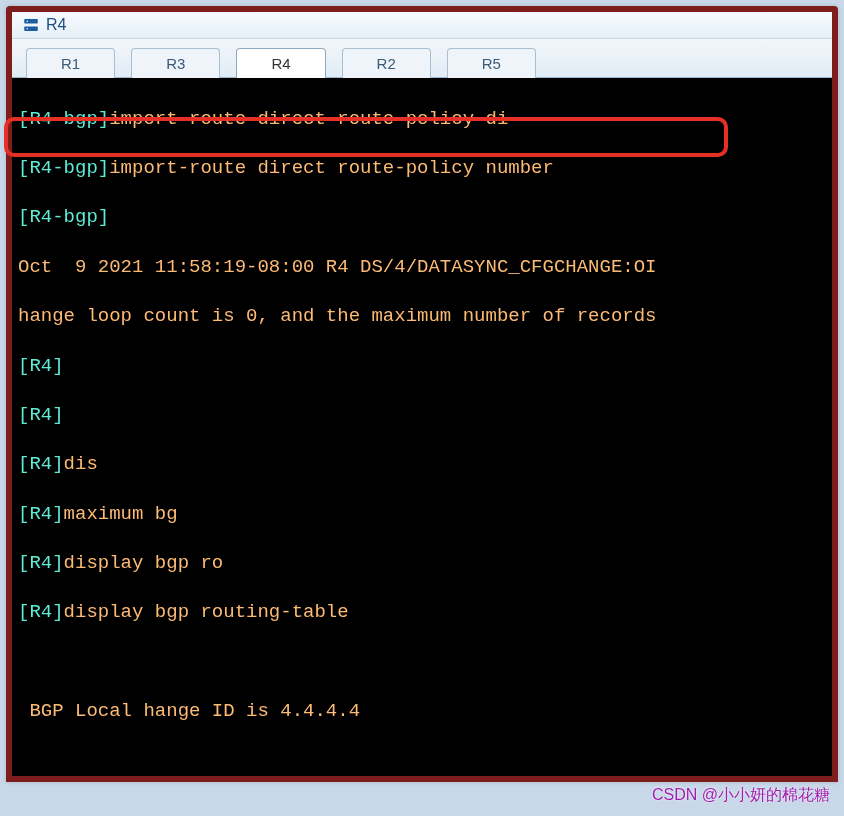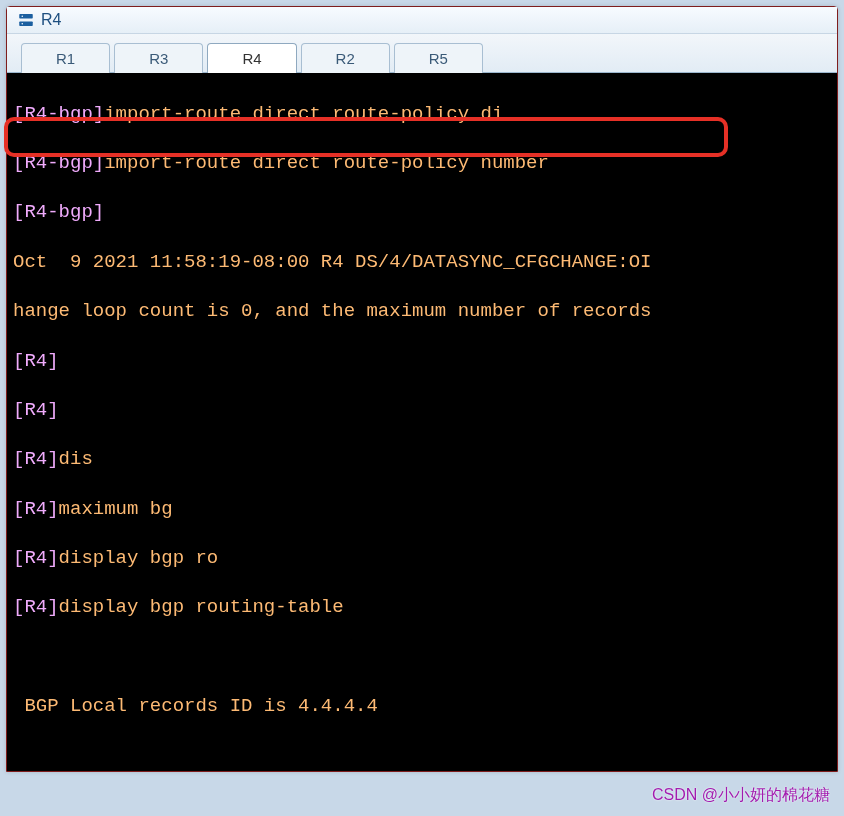--- a/index.html
+++ b/index.html
@@ -8,21 +8,21 @@
     font-family: "Segoe UI", Tahoma, sans-serif;
     background: #c8d8e8;
     width: 844px;
     height: 816px;
     overflow: hidden;
     position: relative;
   }
   .window {
     margin: 6px;
     background: #f5f9fc;
-    border: 1px solid #7f1d1d;
+    border: 6px solid #7f1d1d;
     border-radius: 4px 4px 0 0;
     box-shadow: 0 0 4px rgba(0,0,0,0.15);
   }
   .titlebar {
     display: flex;
     align-items: center;
     padding: 4px 10px;
     background: linear-gradient(#f7fbff,#e6eff7);
     border-bottom: 1px solid #c7d6e4;
   }
@@ -30,21 +30,21 @@
     width: 18px; height: 18px; margin-right: 6px;
     display: inline-block;
     color: #1b5fa0;
   }
   .titlebar .title-text { color: #1e4f80; font-size: 16px; }
   .tabstrip {
     display: flex;
     padding: 8px 14px 0 14px;
     background: linear-gradient(#f2f6fa,#e2ecf5);
     border-bottom: 1px solid #9cb7ce;
-    gap: 4px;
+    gap: 16px;
   }
   .tab {
     padding: 6px 34px;
     border: 1px solid #a8bed2;
     border-bottom: none;
     border-radius: 4px 4px 0 0;
     background: #eef4f9;
     color: #3a5a78;
     font-size: 15px;
     cursor: pointer;
@@ -62,21 +62,21 @@
     color: #e6e220;
     font-family: "Consolas","Courier New",monospace;
     font-size: 19px;
     line-height: 1.3;
     padding: 4px 6px 4px 6px;
     position: relative;
     height: 690px;
     overflow: hidden;
     white-space: pre;
   }
-  .prompt-open { color: #f0abfc; }
+  .prompt-open { color: #5eead4; }
   .cmd { color: #fdba74; }
   .red-box {
     position: absolute;
     border: 4px solid #e63026;
     border-radius: 10px;
     left: 4px;
     top: 117px;
     width: 716px;
     height: 32px;
     pointer-events: none;
@@ -121,21 +121,21 @@
 <div class="row"><span class="prompt-open">[R4-bgp]</span></div>
 <div class="row cmd">Oct  9 2021 11:58:19-08:00 R4 DS/4/DATASYNC_CFGCHANGE:OI</div>
 <div class="row cmd">hange loop count is 0, and the maximum number of records</div>
 <div class="row"><span class="prompt-open">[R4]</span></div>
 <div class="row"><span class="prompt-open">[R4]</span></div>
 <div class="row"><span class="prompt-open">[R4]</span><span class="cmd">dis</span></div>
 <div class="row"><span class="prompt-open">[R4]</span><span class="cmd">maximum bg</span></div>
 <div class="row"><span class="prompt-open">[R4]</span><span class="cmd">display bgp ro</span></div>
 <div class="row"><span class="prompt-open">[R4]</span><span class="cmd">display bgp routing-table</span></div>
 <div class="row">&nbsp;</div>
-<div class="row cmd"> BGP Local records ID is 4.4.4.4</div>
+<div class="row cmd"> BGP Local hange ID is 4.4.4.4</div>
 
 
 
 
 
 
 
 
 
 

